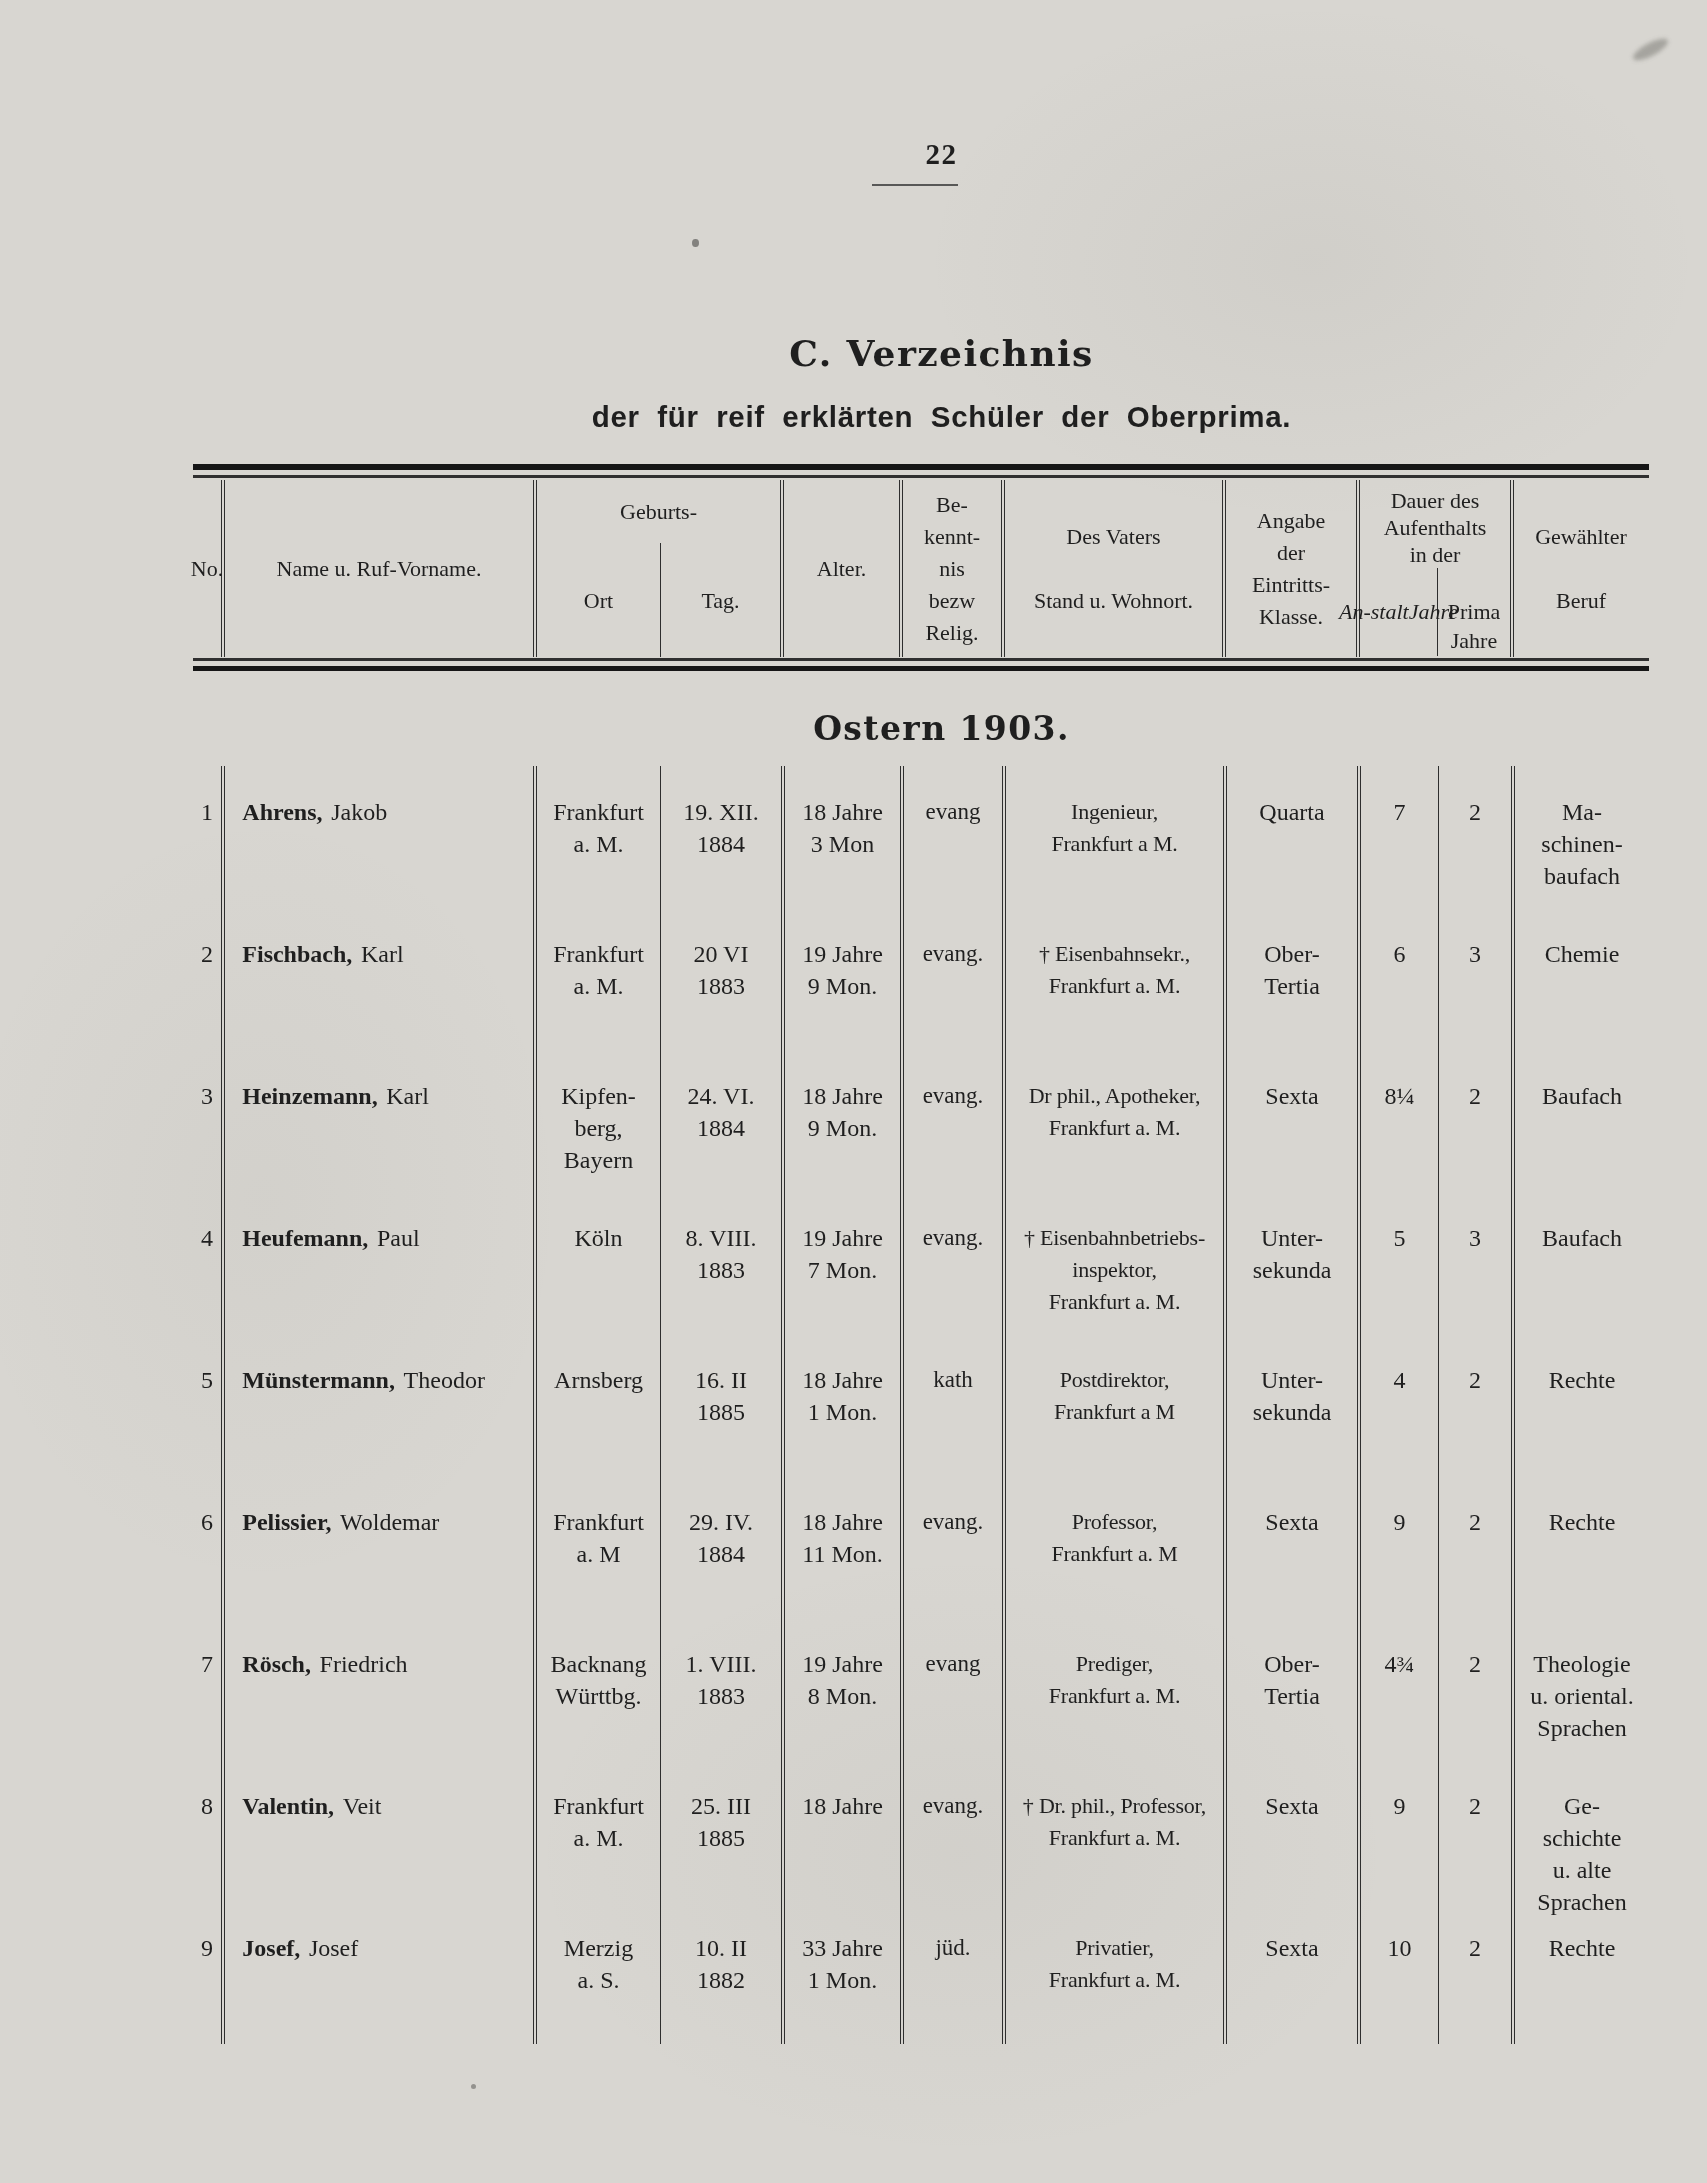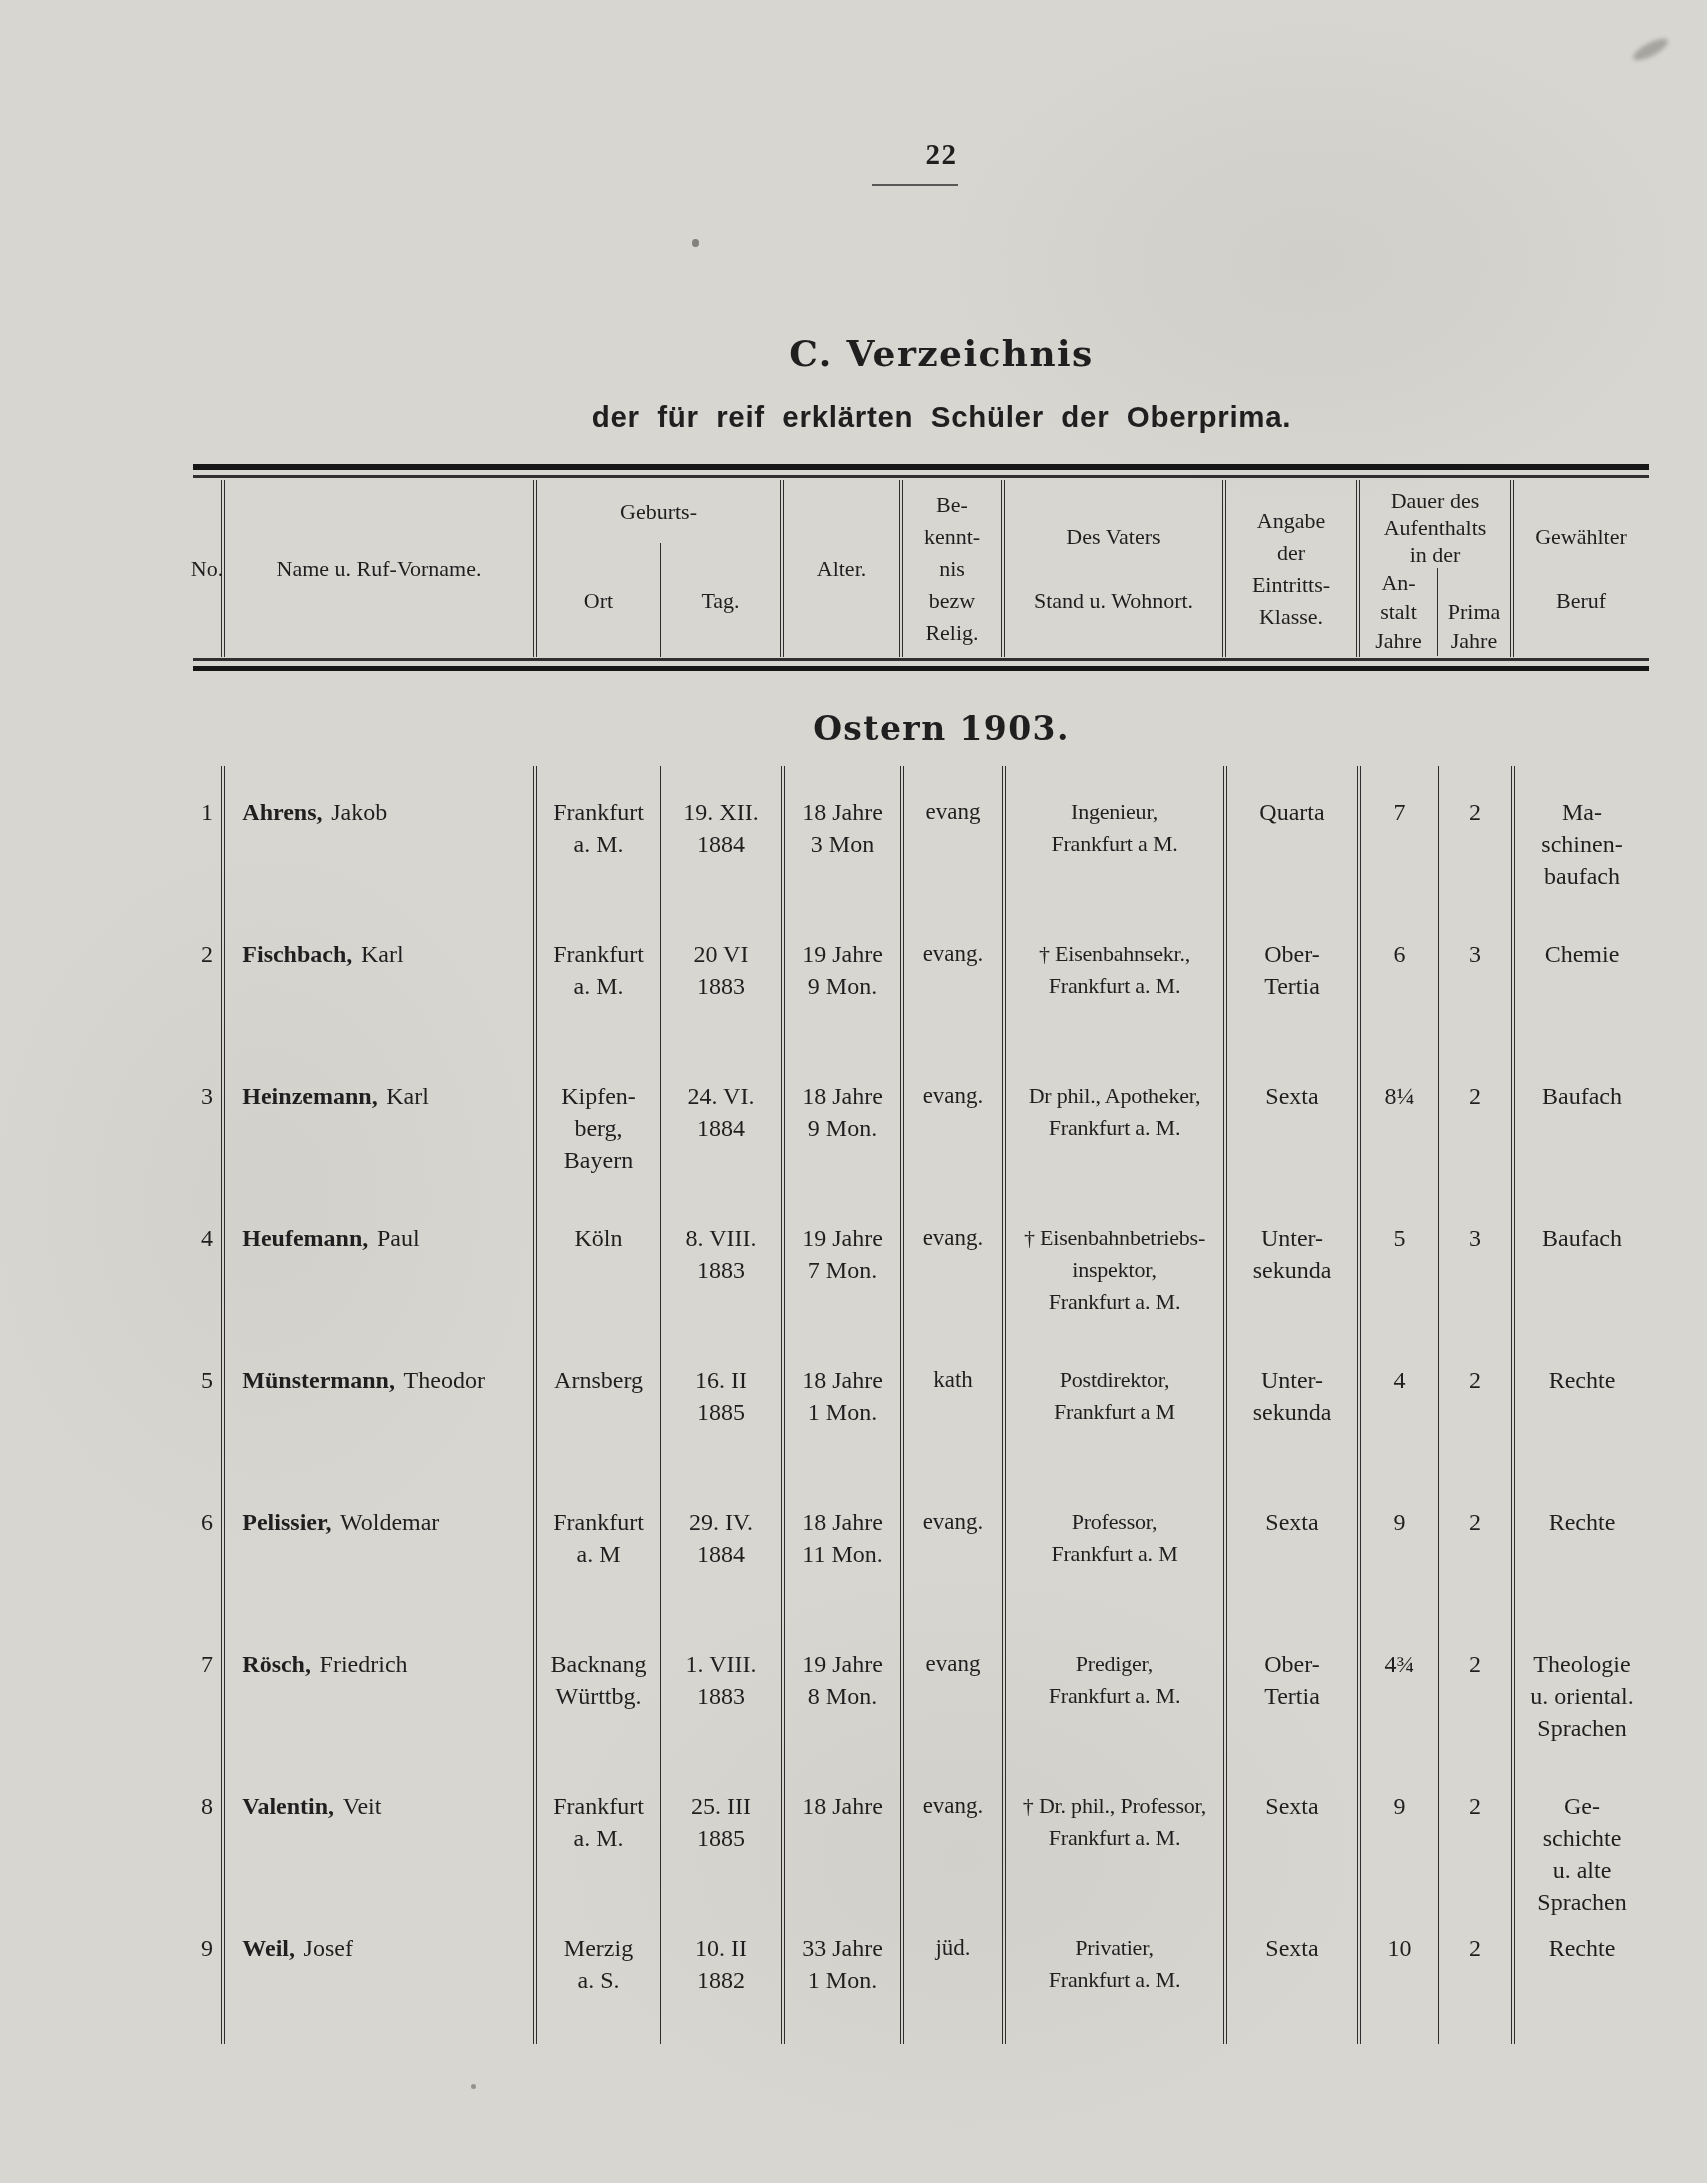--- a/index.html
+++ b/index.html
@@ -49,21 +49,21 @@
 
   .h-bek .ln,.h-klasse .ln{line-height:32px;}
 
   .h-vater{row-gap:35px;}
   .h-beruf{row-gap:35px;}
 
   .h-dauer{display:block;padding:0;}
   .dauer-label{padding-top:7.2px;text-align:center;}
   .dauer-label .ln{line-height:27px;}
   .dauer-split{display:flex;height:88px;}
-  .d-anstalt{width:78px;box-sizing:border-box;border-right:1.4px solid var(--rule);display:flex;flex-direction:column;justify-content:center;align-items:center;padding-bottom:1.4px;}
+  .d-anstalt{width:78px;box-sizing:border-box;border-right:1.4px solid var(--rule);display:flex;flex-direction:row;justify-content:center;align-items:center;padding-bottom:1.4px;font-style:italic;}
   .d-prima{flex:1;display:flex;flex-direction:column;justify-content:flex-end;align-items:center;padding-bottom:1.4px;}
   .d-anstalt .ln,.d-prima .ln{line-height:29px;}
 
   .tbody{
     position:absolute;left:193px;top:766px;width:1456px;
     display:grid;
     grid-template-columns:32px 312px 124px 124px 119px 102px 221px 134px 78px 76px 134px;
     grid-auto-rows:142px;
     font-size:24px;line-height:32px;
   }
@@ -398,21 +398,21 @@
       <div class="td c-beruf">
           <div class="ln">Ge-</div>
           <div class="ln">schichte</div>
           <div class="ln">u. alte</div>
           <div class="ln">Sprachen</div>
         </div>
     </div>
 
     <div class="trow">
       <div class="td c-no">9</div>
-      <div class="td c-name"><span class="surname">Weil,</span><span>Josef</span></div>
+      <div class="td c-name"><span class="surname">Josef,</span><span>Josef</span></div>
       <div class="td c-ort">
           <div class="ln">Merzig</div>
           <div class="ln">a. S.</div>
         </div>
       <div class="td c-tag">
           <div class="ln">10. II</div>
           <div class="ln">1882</div>
         </div>
       <div class="td c-alter">
           <div class="ln">33 Jahre</div>

